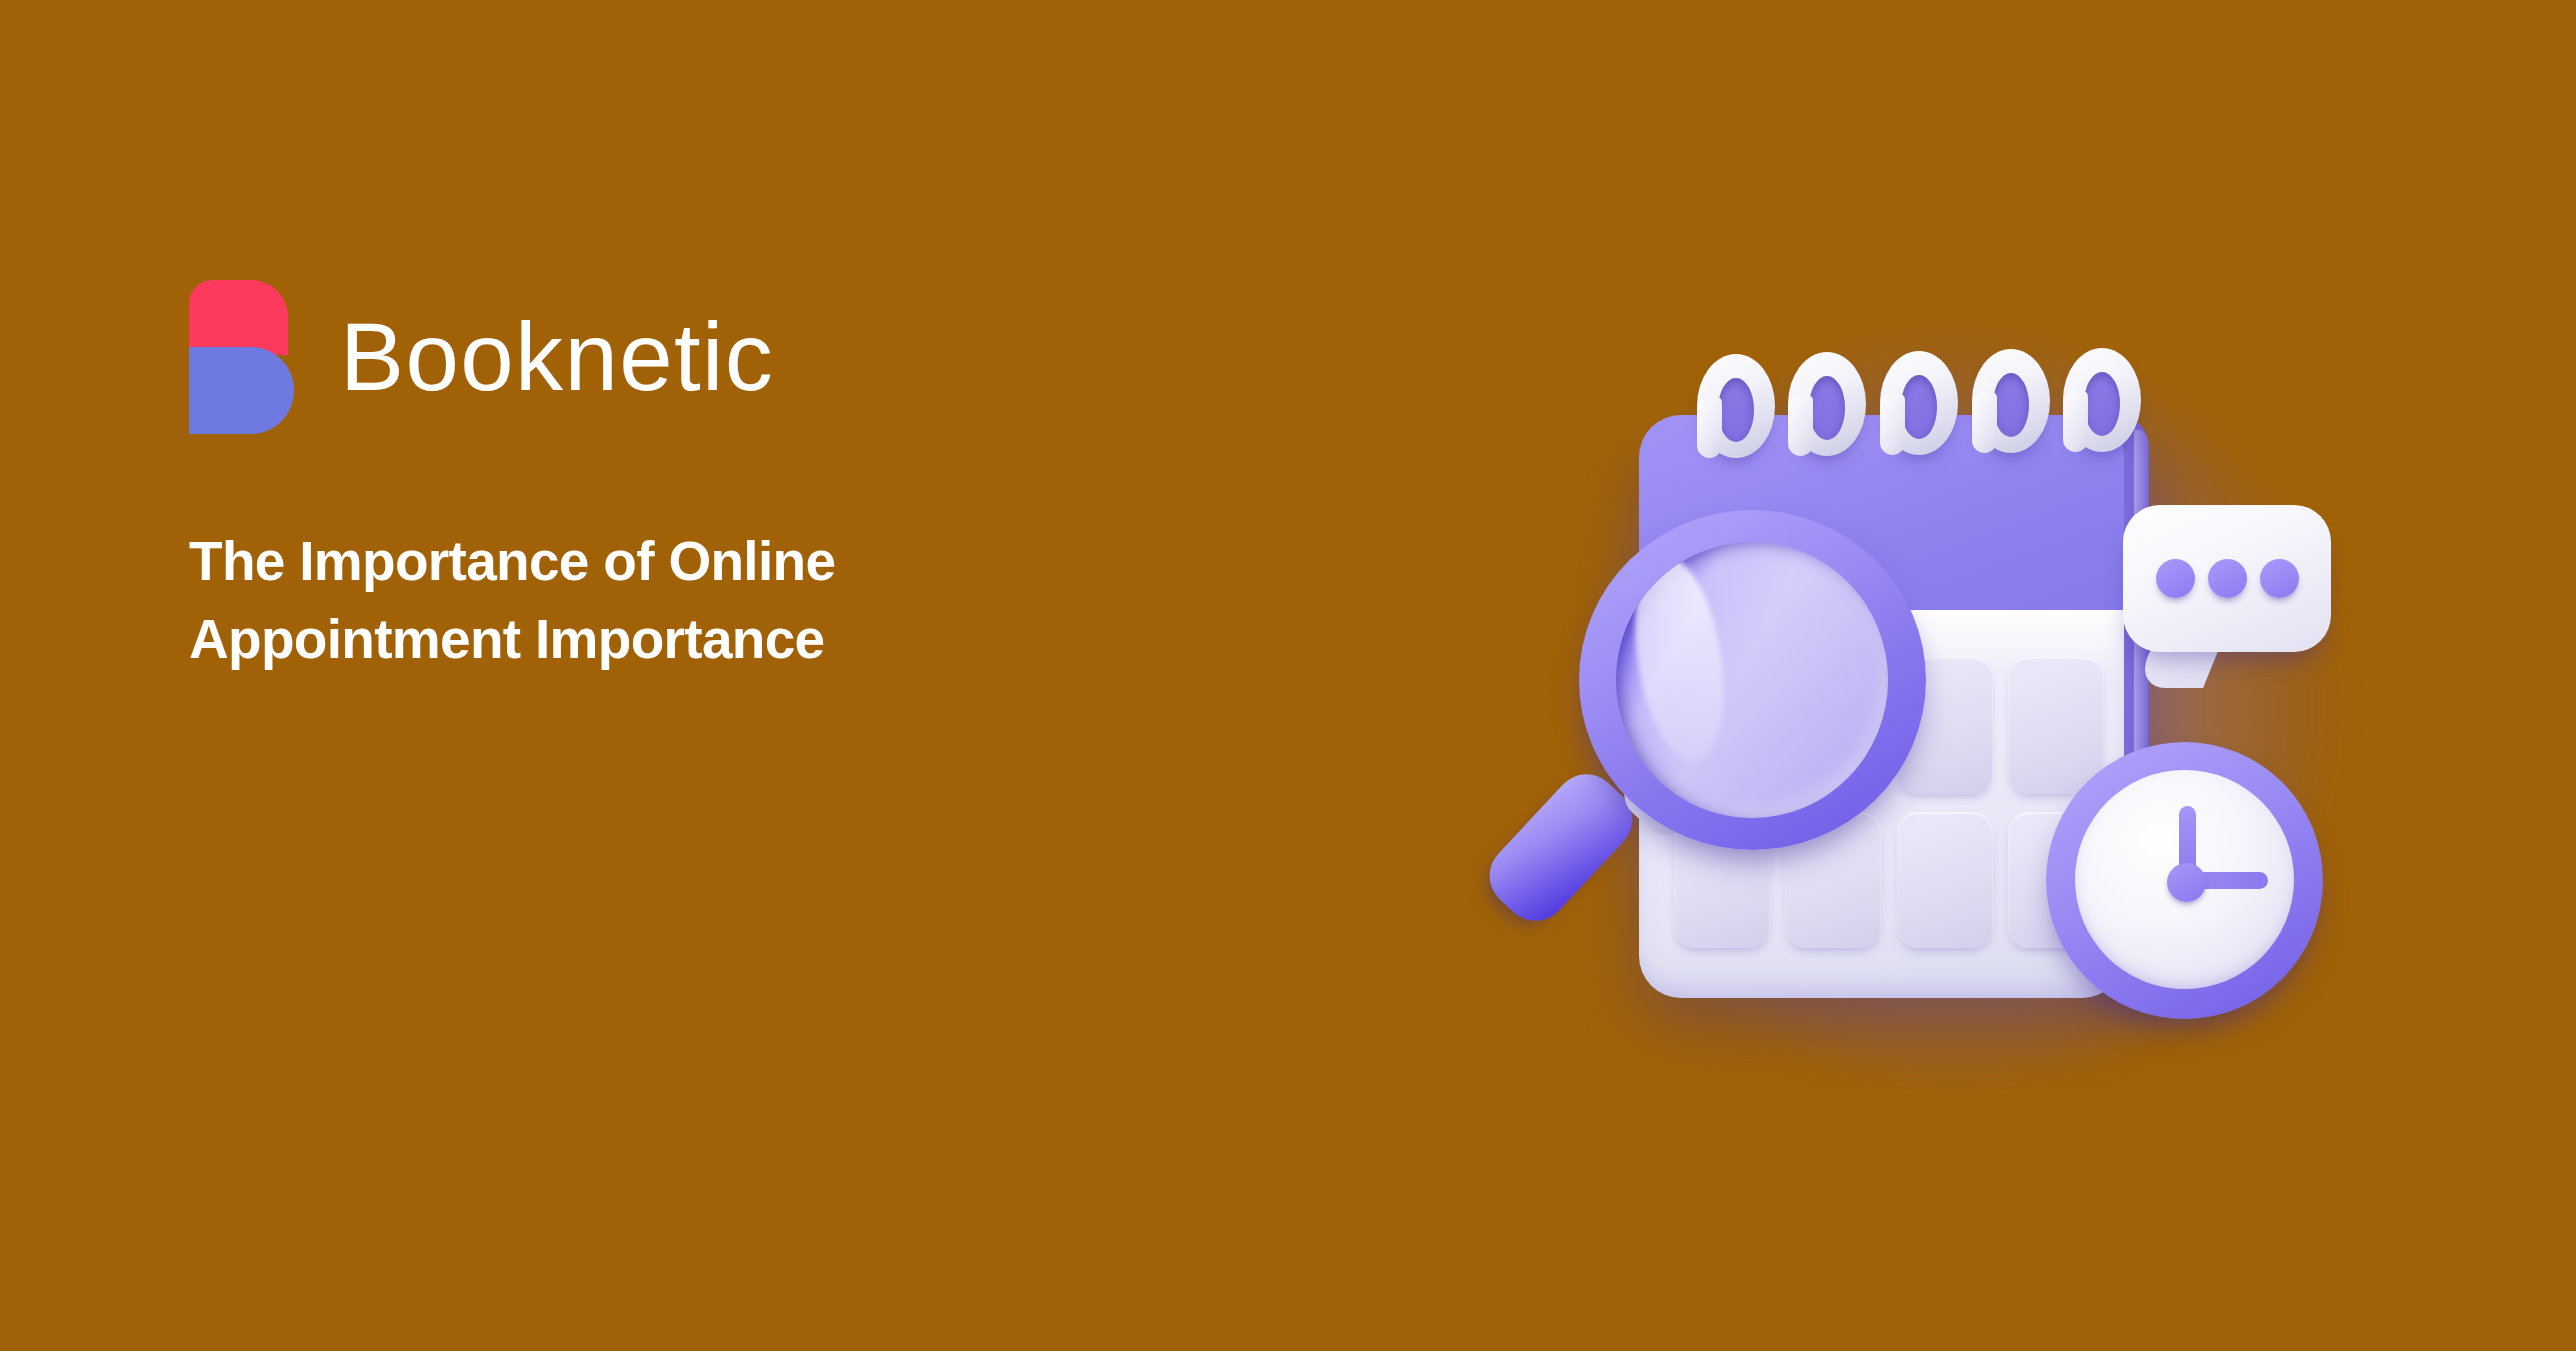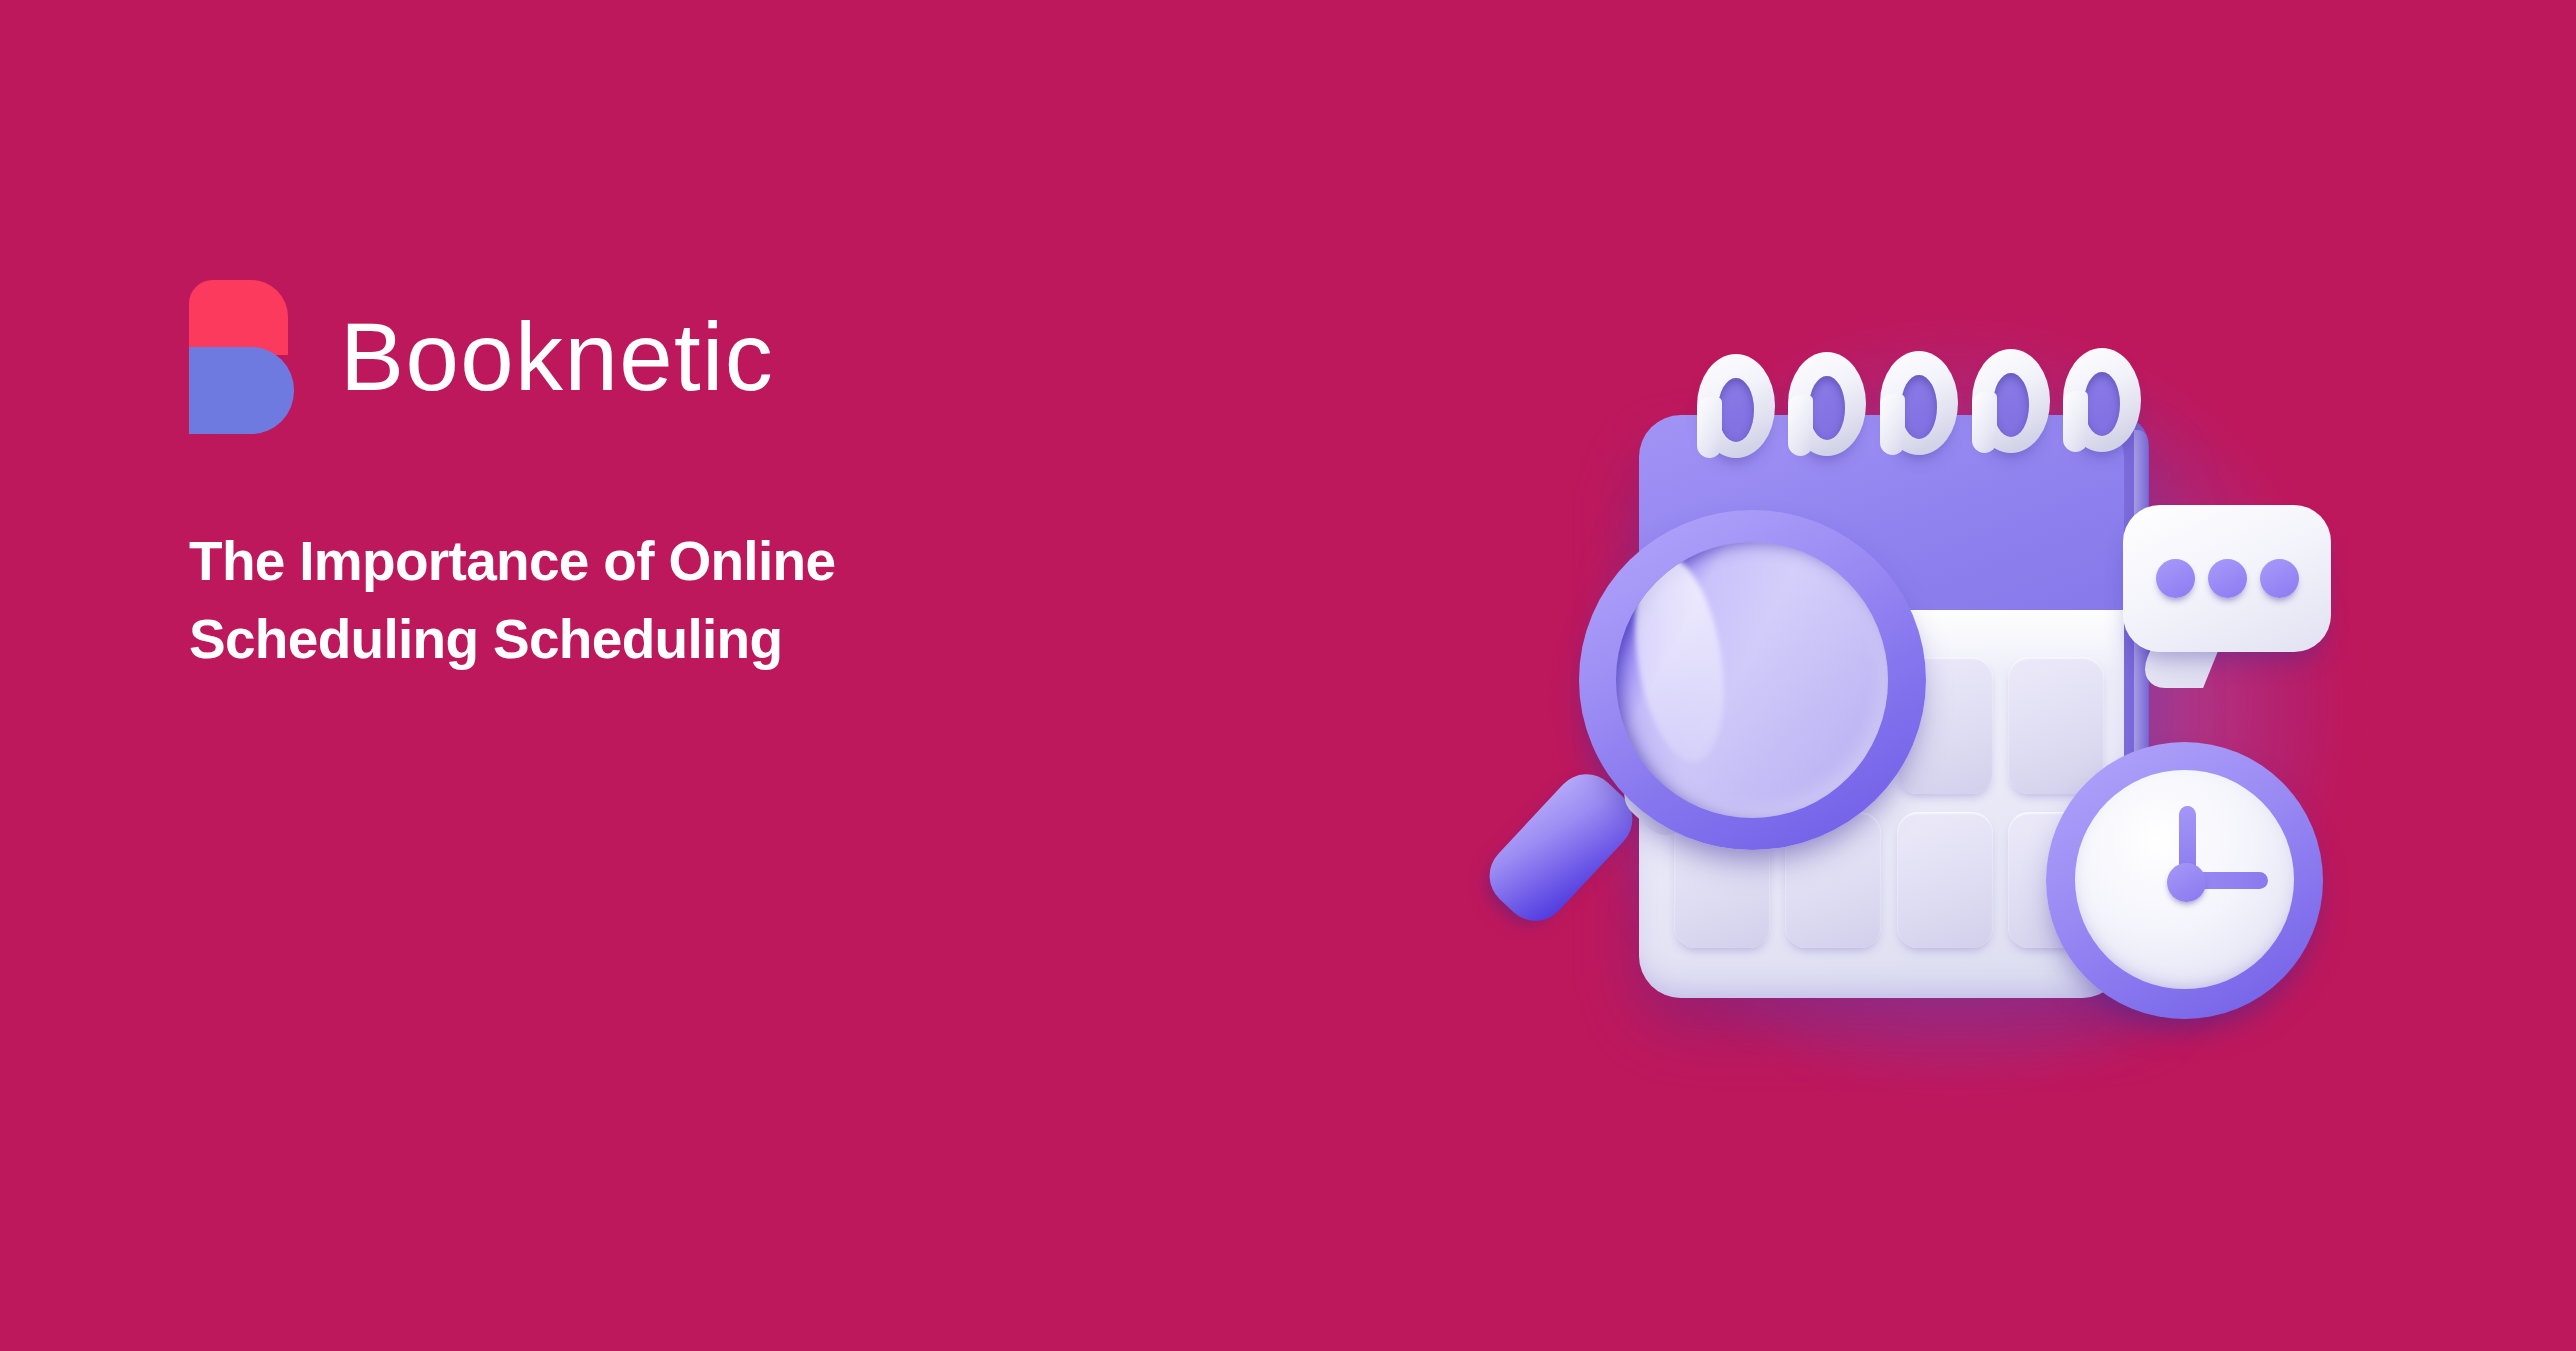--- a/index.html
+++ b/index.html
@@ -9,21 +9,21 @@
   }
   body {
     font-family: "Liberation Sans", sans-serif;
   }
 
   #banner {
     position: relative;
     width: 2576px;
     height: 1352px;
     overflow: hidden;
-    background: #be185d;
+    background: #a16207;
   }
 
   
   .ambient-glow {
     position: absolute;
     left: 1581px;
     top: 333px;
     width: 749px;
     height: 749px;
     border-radius: 50%;
@@ -406,21 +406,21 @@
       <div class="logo-mark">
         <div class="mark-top"></div>
         <div class="mark-bottom"></div>
         <div class="mark-bottom-left"></div>
       </div>
       <div class="logo-wordmark">Booknetic</div>
     </div>
 
     <h1 class="headline">
       <span class="hl-line">The Importance of Online</span>
-      <span class="hl-line">Scheduling Scheduling</span>
+      <span class="hl-line">Appointment Importance</span>
     </h1>
 
   </div>
 
   <div class="artwork">
 
     <div class="cal-shadow"></div>
     <div class="cal-side"></div>
     <div class="cal-side-edge"></div>
 

